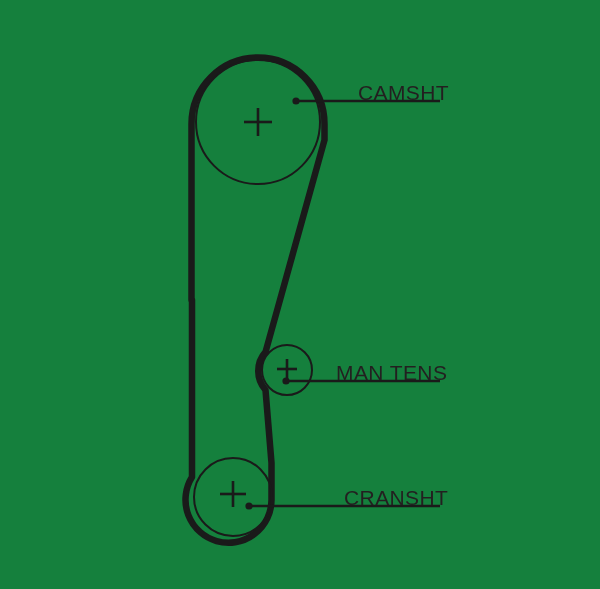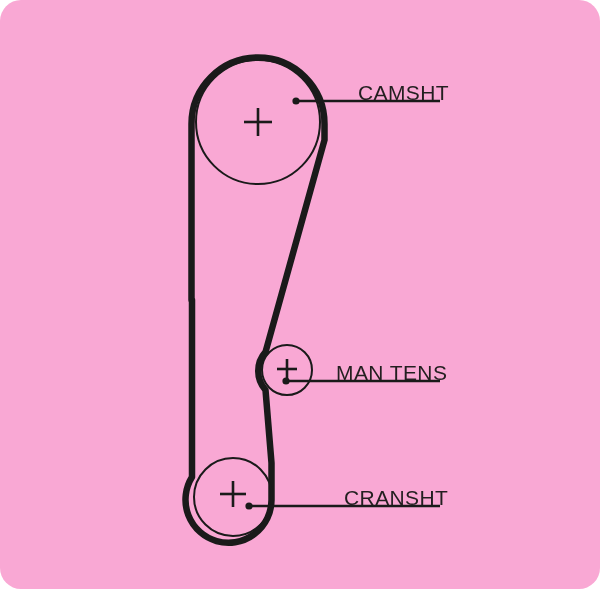--- a/index.html
+++ b/index.html
@@ -10,22 +10,21 @@
   body {
     width: 600px;
     height: 589px;
     font-family: "Liberation Sans", sans-serif;
     overflow: hidden;
   }
   #diagram-root {
     position: relative;
     width: 600px;
     height: 589px;
-    background: #f9a8d4;
-    border-radius: 21px;
+    background: #15803d;
   }
   svg#belt-diagram {
     display: block;
     width: 600px;
     height: 589px;
   }
   .belt-path {
     fill: none;
     stroke: #1a1a1a;
     stroke-width: 6.5;

